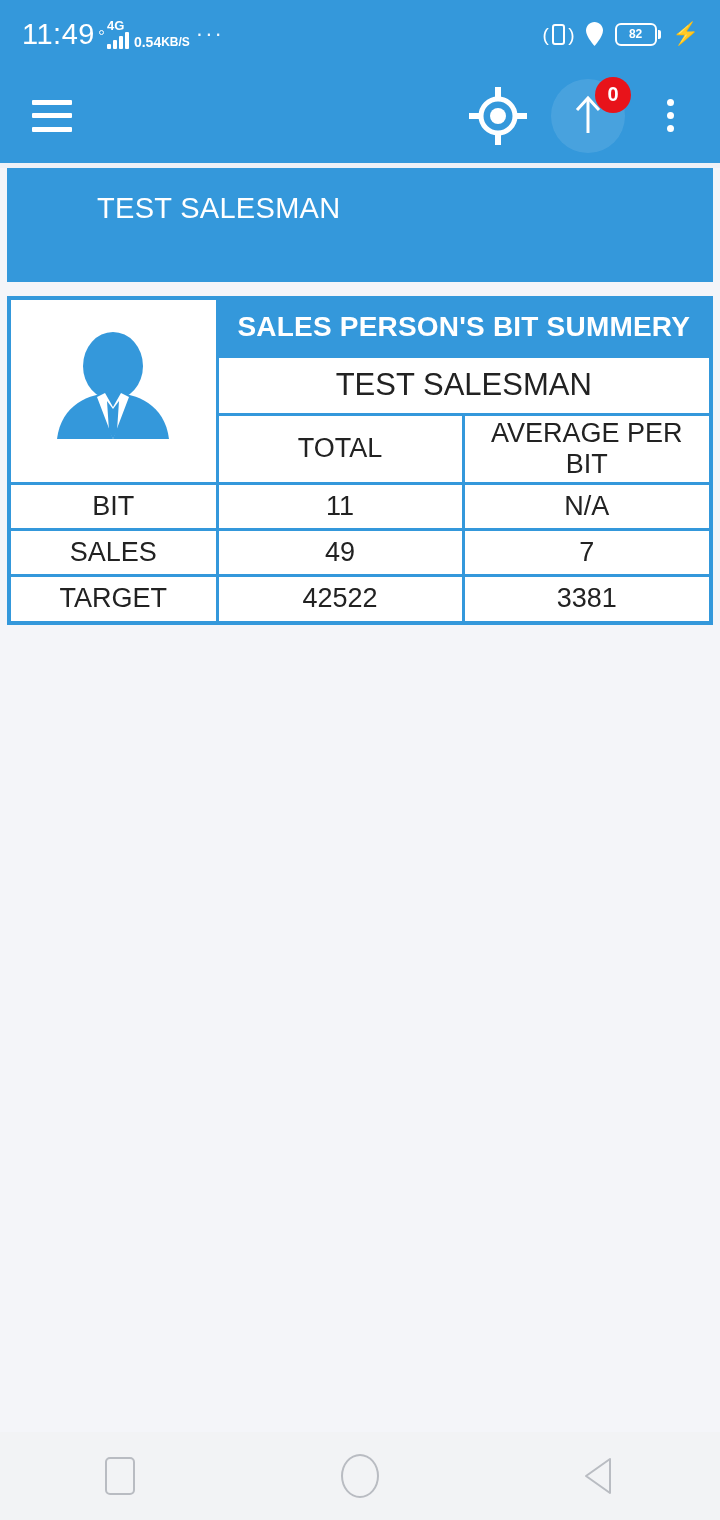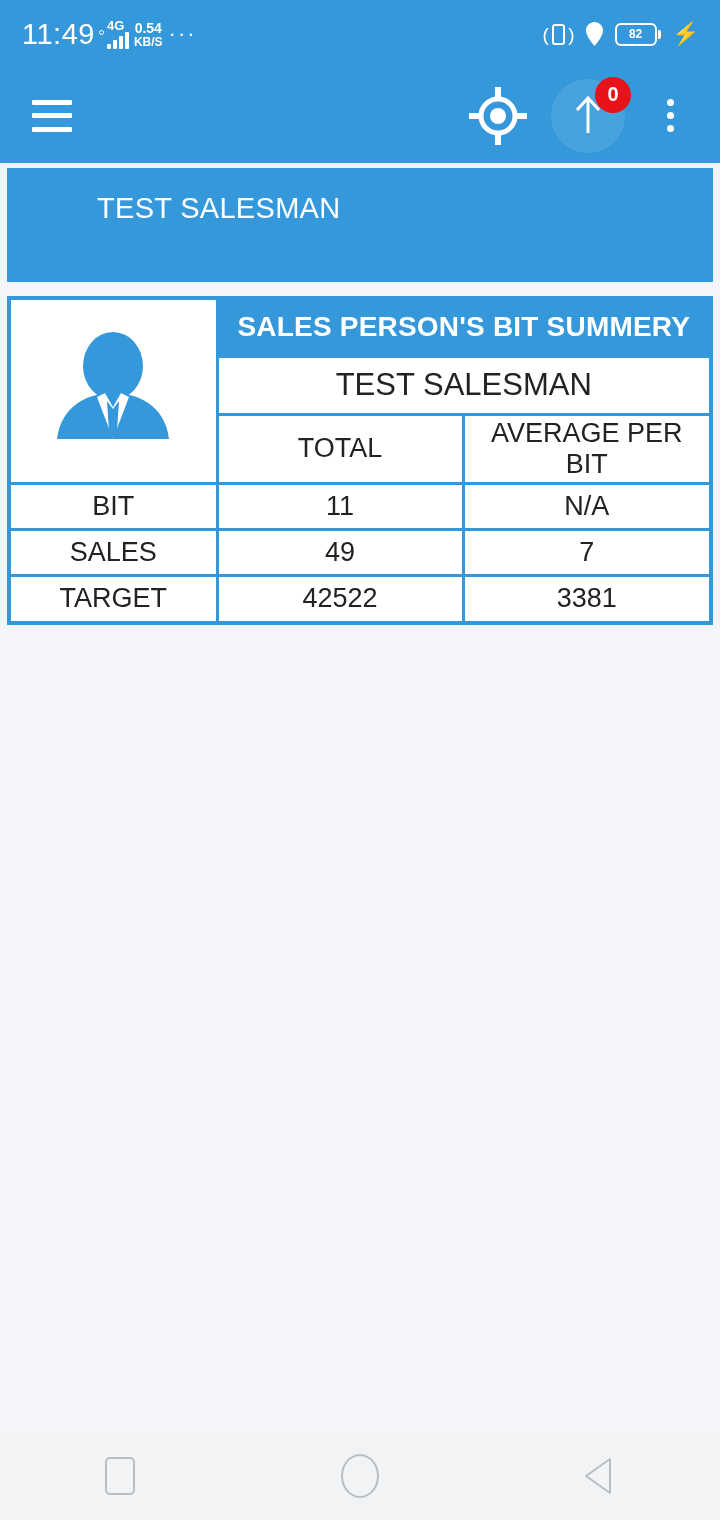--- a/index.html
+++ b/index.html
@@ -66,21 +66,21 @@
     gap: 2px;
     height: 17px;
   }
   .bars i { display: block; width: 4px; background: #ffffff; border-radius: 1px; }
   .bars i:nth-child(1) { height: 5px; }
   .bars i:nth-child(2) { height: 9px; }
   .bars i:nth-child(3) { height: 13px; }
   .bars i:nth-child(4) { height: 17px; }
   .speed {
     display: flex;
-    flex-direction: column;
+    flex-direction: row;
     align-items: center;
     line-height: 14px;
     margin-left: 2px;
   }
   .speed .val { font-size: 14px; font-weight: bold; }
   .speed .unit { font-size: 12px; font-weight: bold; }
   .overflow-dots {
     font-size: 22px;
     letter-spacing: 2px;
     margin-left: 6px;

